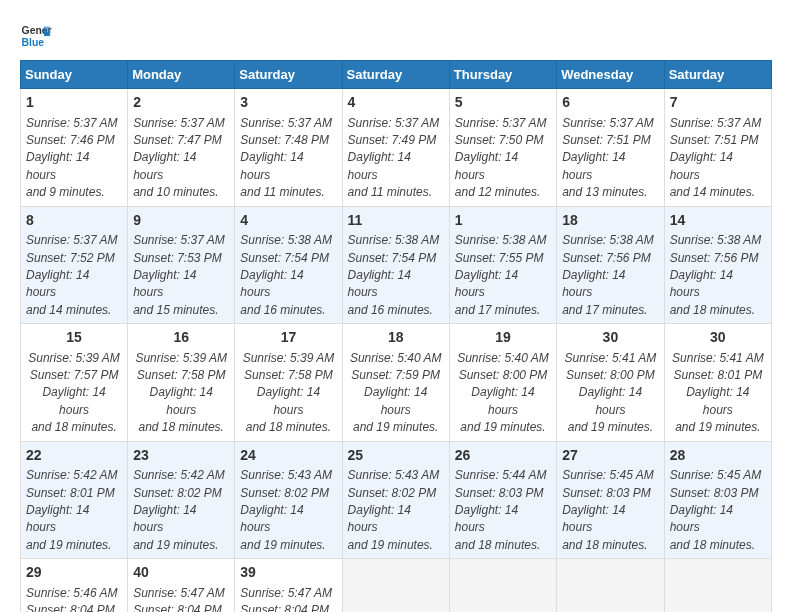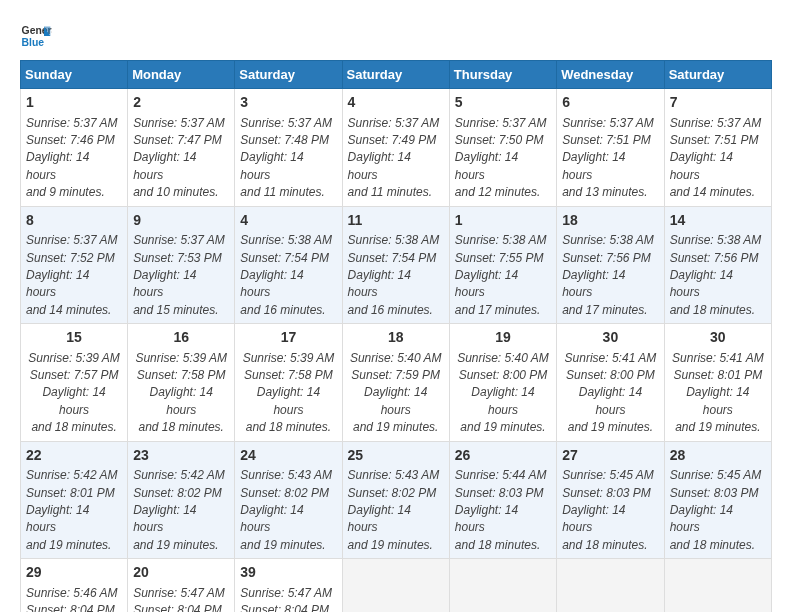--- a/index.html
+++ b/index.html
@@ -237,21 +237,21 @@
           <span class="day-num">28</span>
           <div class="day-info">Sunrise: 5:45 AM<br>Sunset: 8:03 PM<br>Daylight: 14 hours<br>and 18 minutes.</div>
         </td>
       </tr>
       <tr class="week-row-5">
         <td>
           <span class="day-num">29</span>
           <div class="day-info">Sunrise: 5:46 AM<br>Sunset: 8:04 PM<br>Daylight: 14 hours<br>and 17 minutes.</div>
         </td>
         <td>
-          <span class="day-num">20</span>
+          <span class="day-num">40</span>
           <div class="day-info">Sunrise: 5:47 AM<br>Sunset: 8:04 PM<br>Daylight: 14 hours<br>and 17 minutes.</div>
         </td>
         <td>
           <span class="day-num">39</span>
           <div class="day-info">Sunrise: 5:47 AM<br>Sunset: 8:04 PM<br>Daylight: 14 hours<br>and 17 minutes.</div>
         </td>
         <td class="empty"></td>
         <td class="empty"></td>
         <td class="empty"></td>
         <td class="empty"></td>

